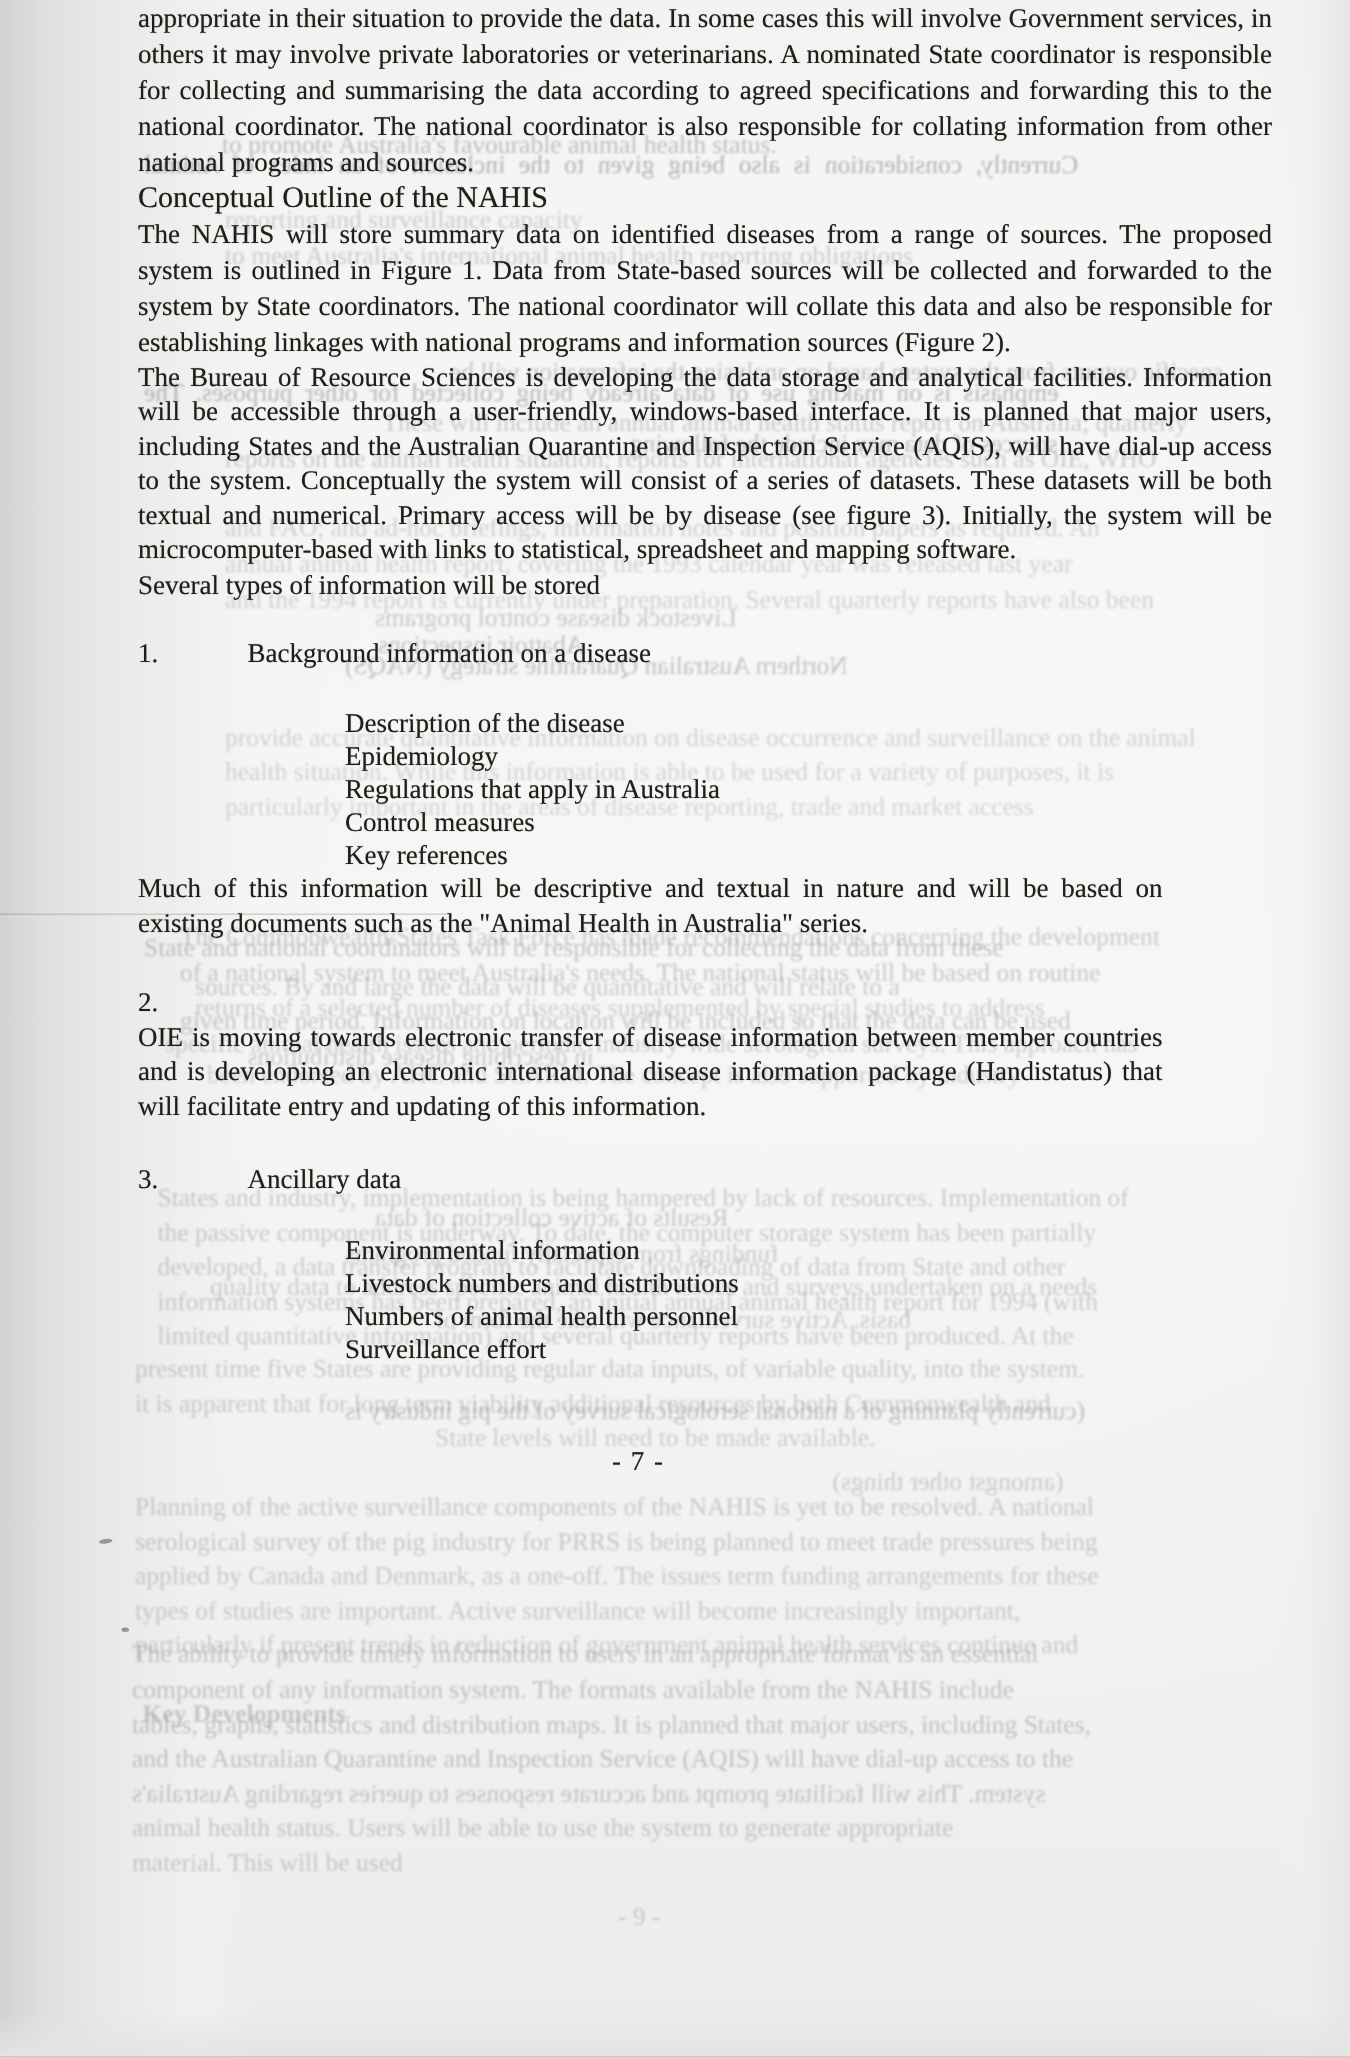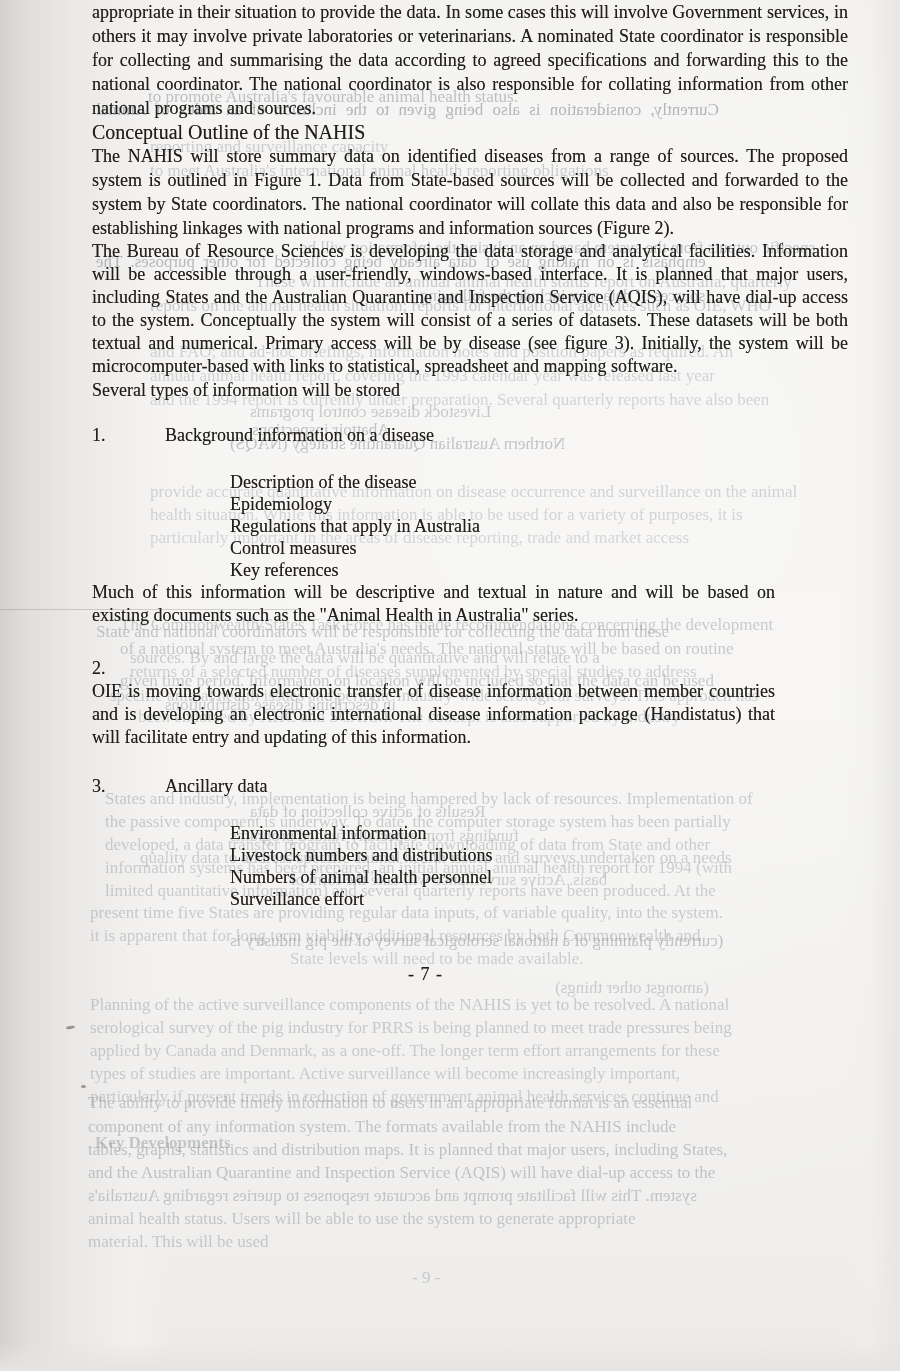--- a/index.html
+++ b/index.html
@@ -106,21 +106,21 @@
       <div class="bleed" style="left: 105px; top: 858px; opacity: 0.38;">information systems has been prepared, an initial annual animal health report for 1994 (with</div>
       <div class="bleed mir" style="left: 290px; top: 870px; opacity: 0.38;">basis. Active surveillance will take the form of</div>
       <div class="bleed" style="left: 105px; top: 881px; opacity: 0.38;">limited quantitative information) and several quarterly reports have been produced. At the</div>
       <div class="bleed" style="left: 90px; top: 903px; opacity: 0.4;">present time five States are providing regular data inputs, of variable quality, into the system.</div>
       <div class="bleed" style="left: 90px; top: 926px; opacity: 0.38;">it is apparent that for long term viability additional resources by both Commonwealth and</div>
       <div class="bleed mir" style="left: 230px; top: 931px; opacity: 0.48;">(currently planning of a national serological survey of the pig industry is</div>
       <div class="bleed" style="left: 290px; top: 949px; opacity: 0.36;">State levels will need to be made available.</div>
       <div class="bleed mir" style="left: 555px; top: 978px; opacity: 0.38;">(amongst other things)</div>
       <div class="bleed" style="left: 90px; top: 995px; opacity: 0.4;">Planning of the active surveillance components of the NAHIS is yet to be resolved. A national</div>
       <div class="bleed" style="left: 90px; top: 1018px; opacity: 0.4;">serological survey of the pig industry for PRRS is being planned to meet trade pressures being</div>
-      <div class="bleed" style="left: 90px; top: 1041px; opacity: 0.38;">applied by Canada and Denmark, as a one-off. The longer term effort arrangements for these</div>
+      <div class="bleed" style="left: 90px; top: 1041px; opacity: 0.38;">applied by Canada and Denmark, as a one-off. The issues term funding arrangements for these</div>
       <div class="bleed" style="left: 90px; top: 1064px; opacity: 0.38;">types of studies are important. Active surveillance will become increasingly important,</div>
       <div class="bleed" style="left: 90px; top: 1087px; opacity: 0.38;">particularly if present trends in reduction of government animal health services continue and</div>
       <div class="bleed" style="left: 88px; top: 1093px; opacity: 0.44;">The ability to provide timely information to users in an appropriate format is an essential</div>
       <div class="bleed" style="left: 88px; top: 1117px; opacity: 0.46;">component of any information system. The formats available from the NAHIS include</div>
       <div class="bleed" style="left: 95px; top: 1133px; opacity: 0.42; font-weight: bold;">Key Developments</div>
       <div class="bleed" style="left: 88px; top: 1140px; opacity: 0.46;">tables, graphs, statistics and distribution maps. It is planned that major users, including States,</div>
       <div class="bleed" style="left: 88px; top: 1163px; opacity: 0.46;">and the Australian Quarantine and Inspection Service (AQIS) will have dial-up access to the</div>
       <div class="bleed mir" style="left: 88px; top: 1186px; opacity: 0.44;">system. This will facilitate prompt and accurate responses to queries regarding Australia's</div>
       <div class="bleed" style="left: 88px; top: 1209px; opacity: 0.42;">animal health status. Users will be able to use the system to generate appropriate</div>
       <div class="bleed" style="left: 88px; top: 1232px; opacity: 0.4;">material. This will be used</div>

